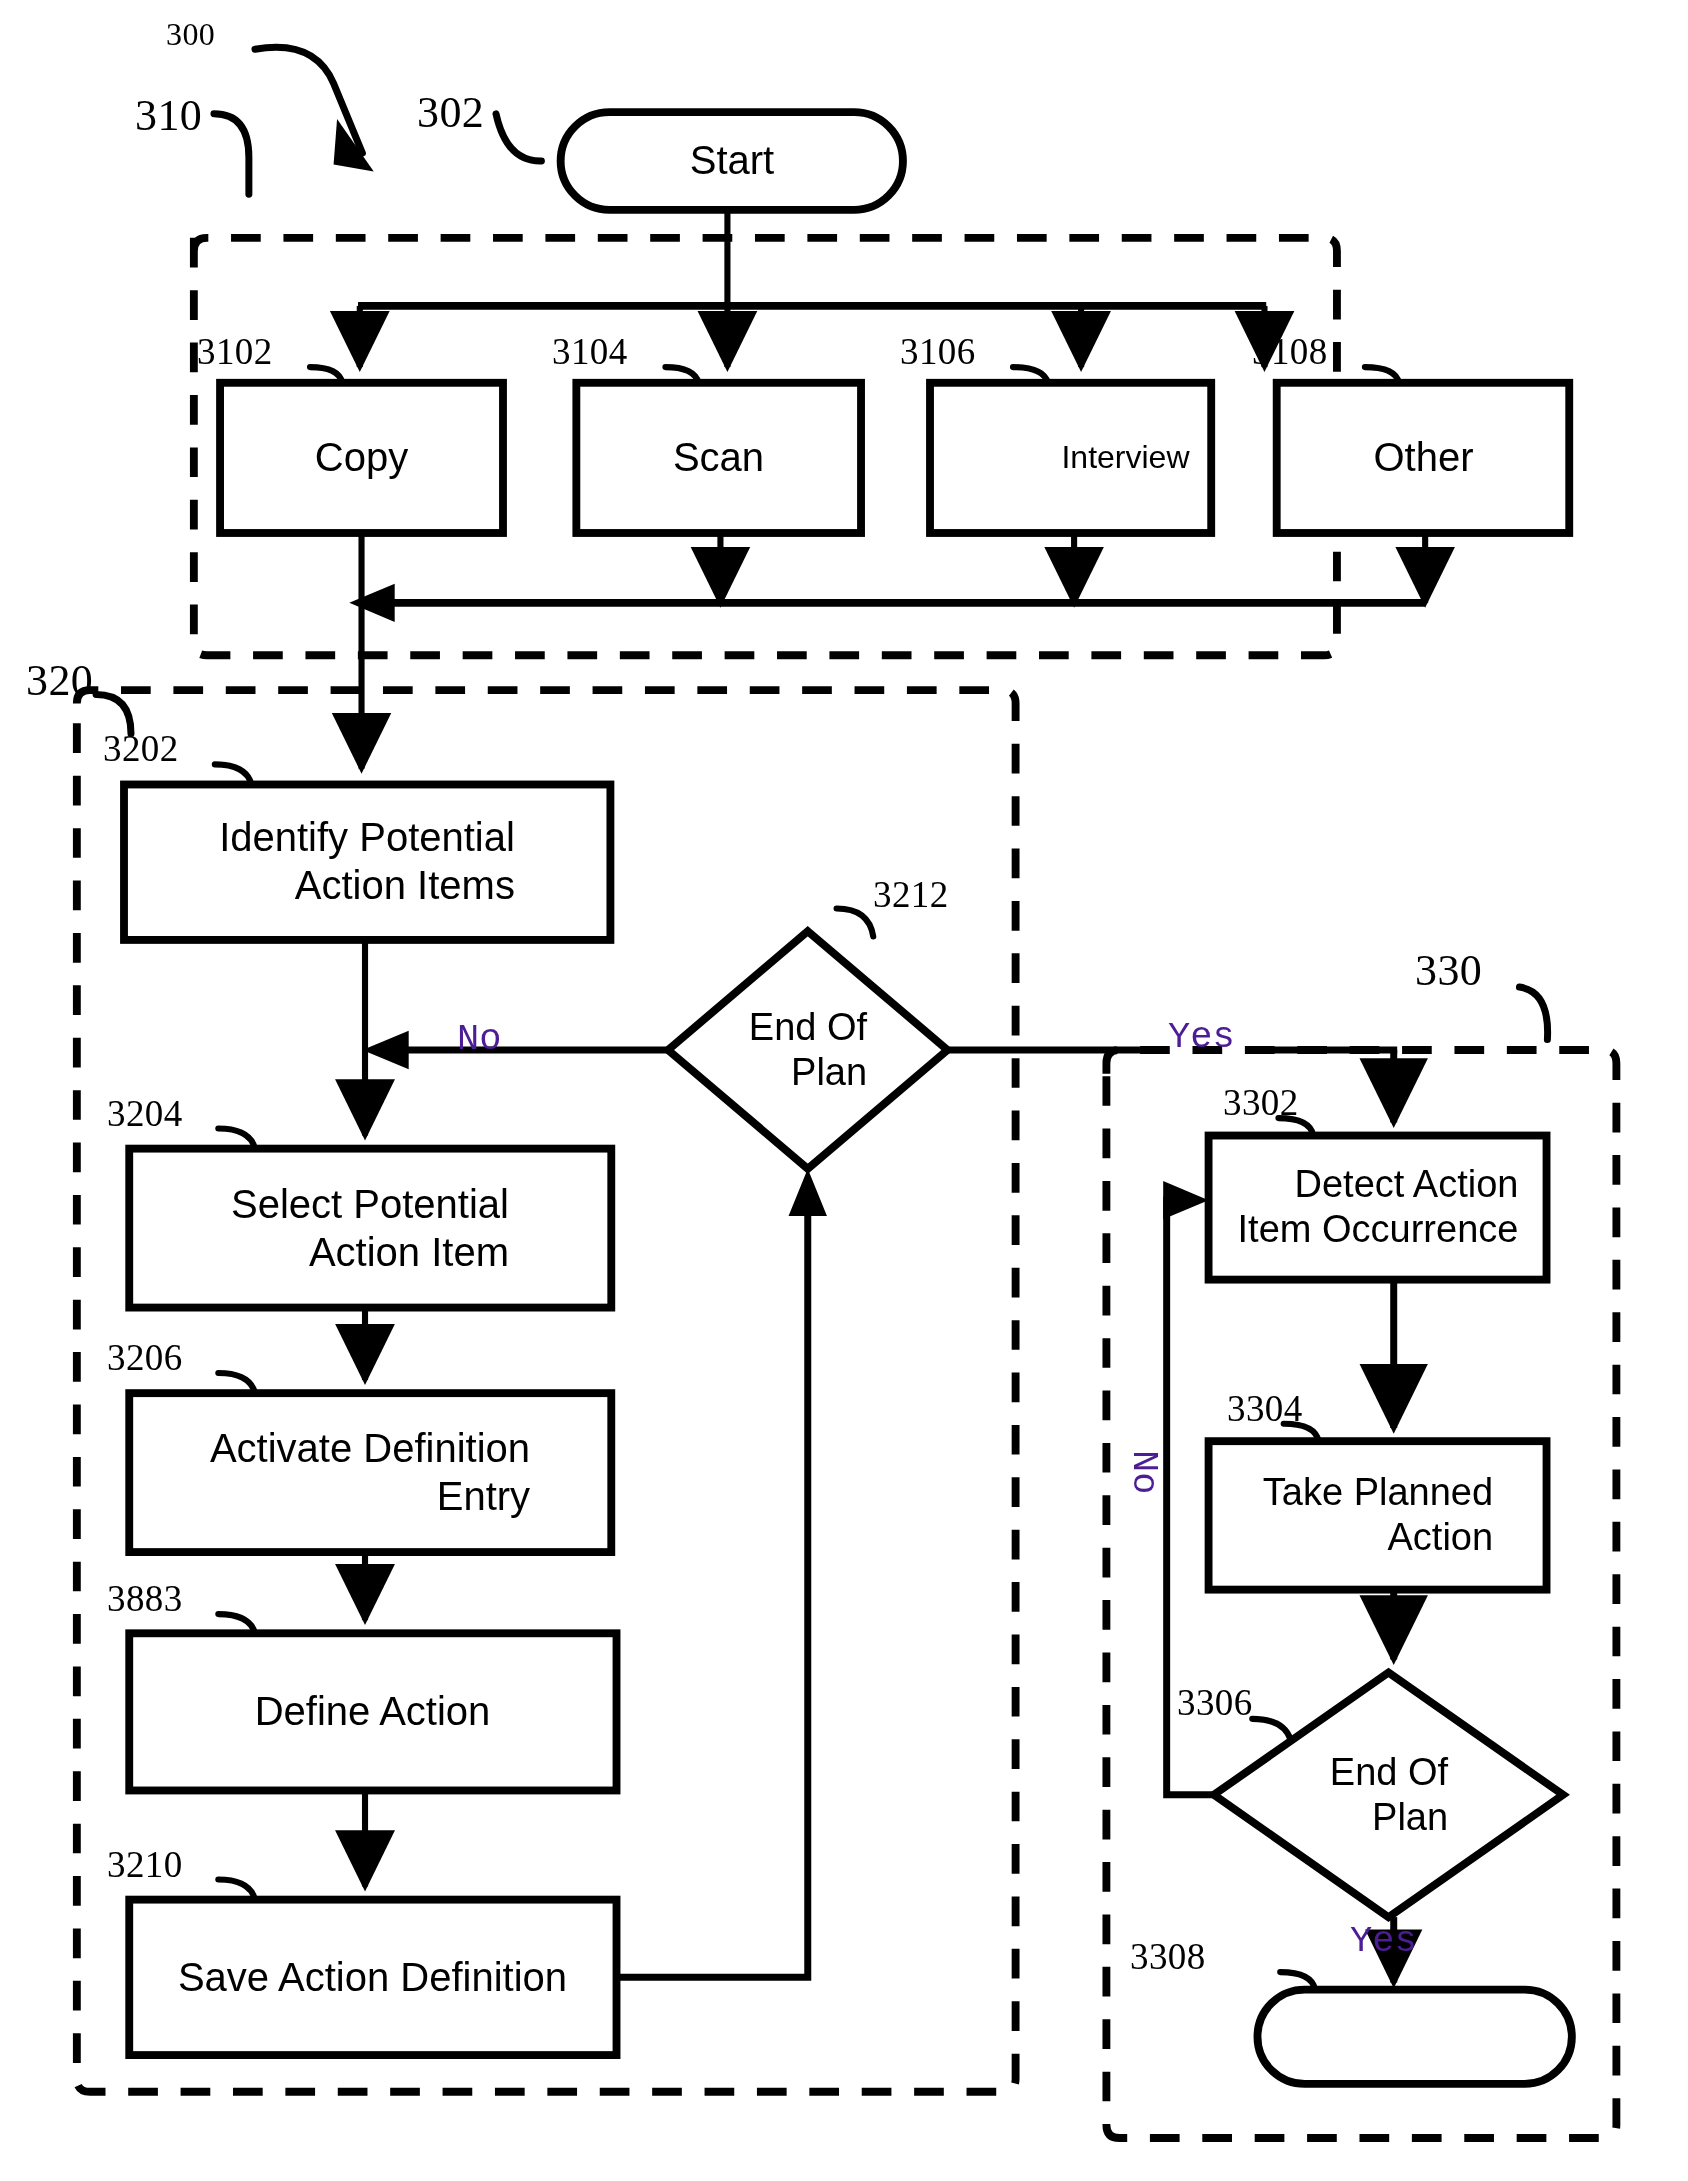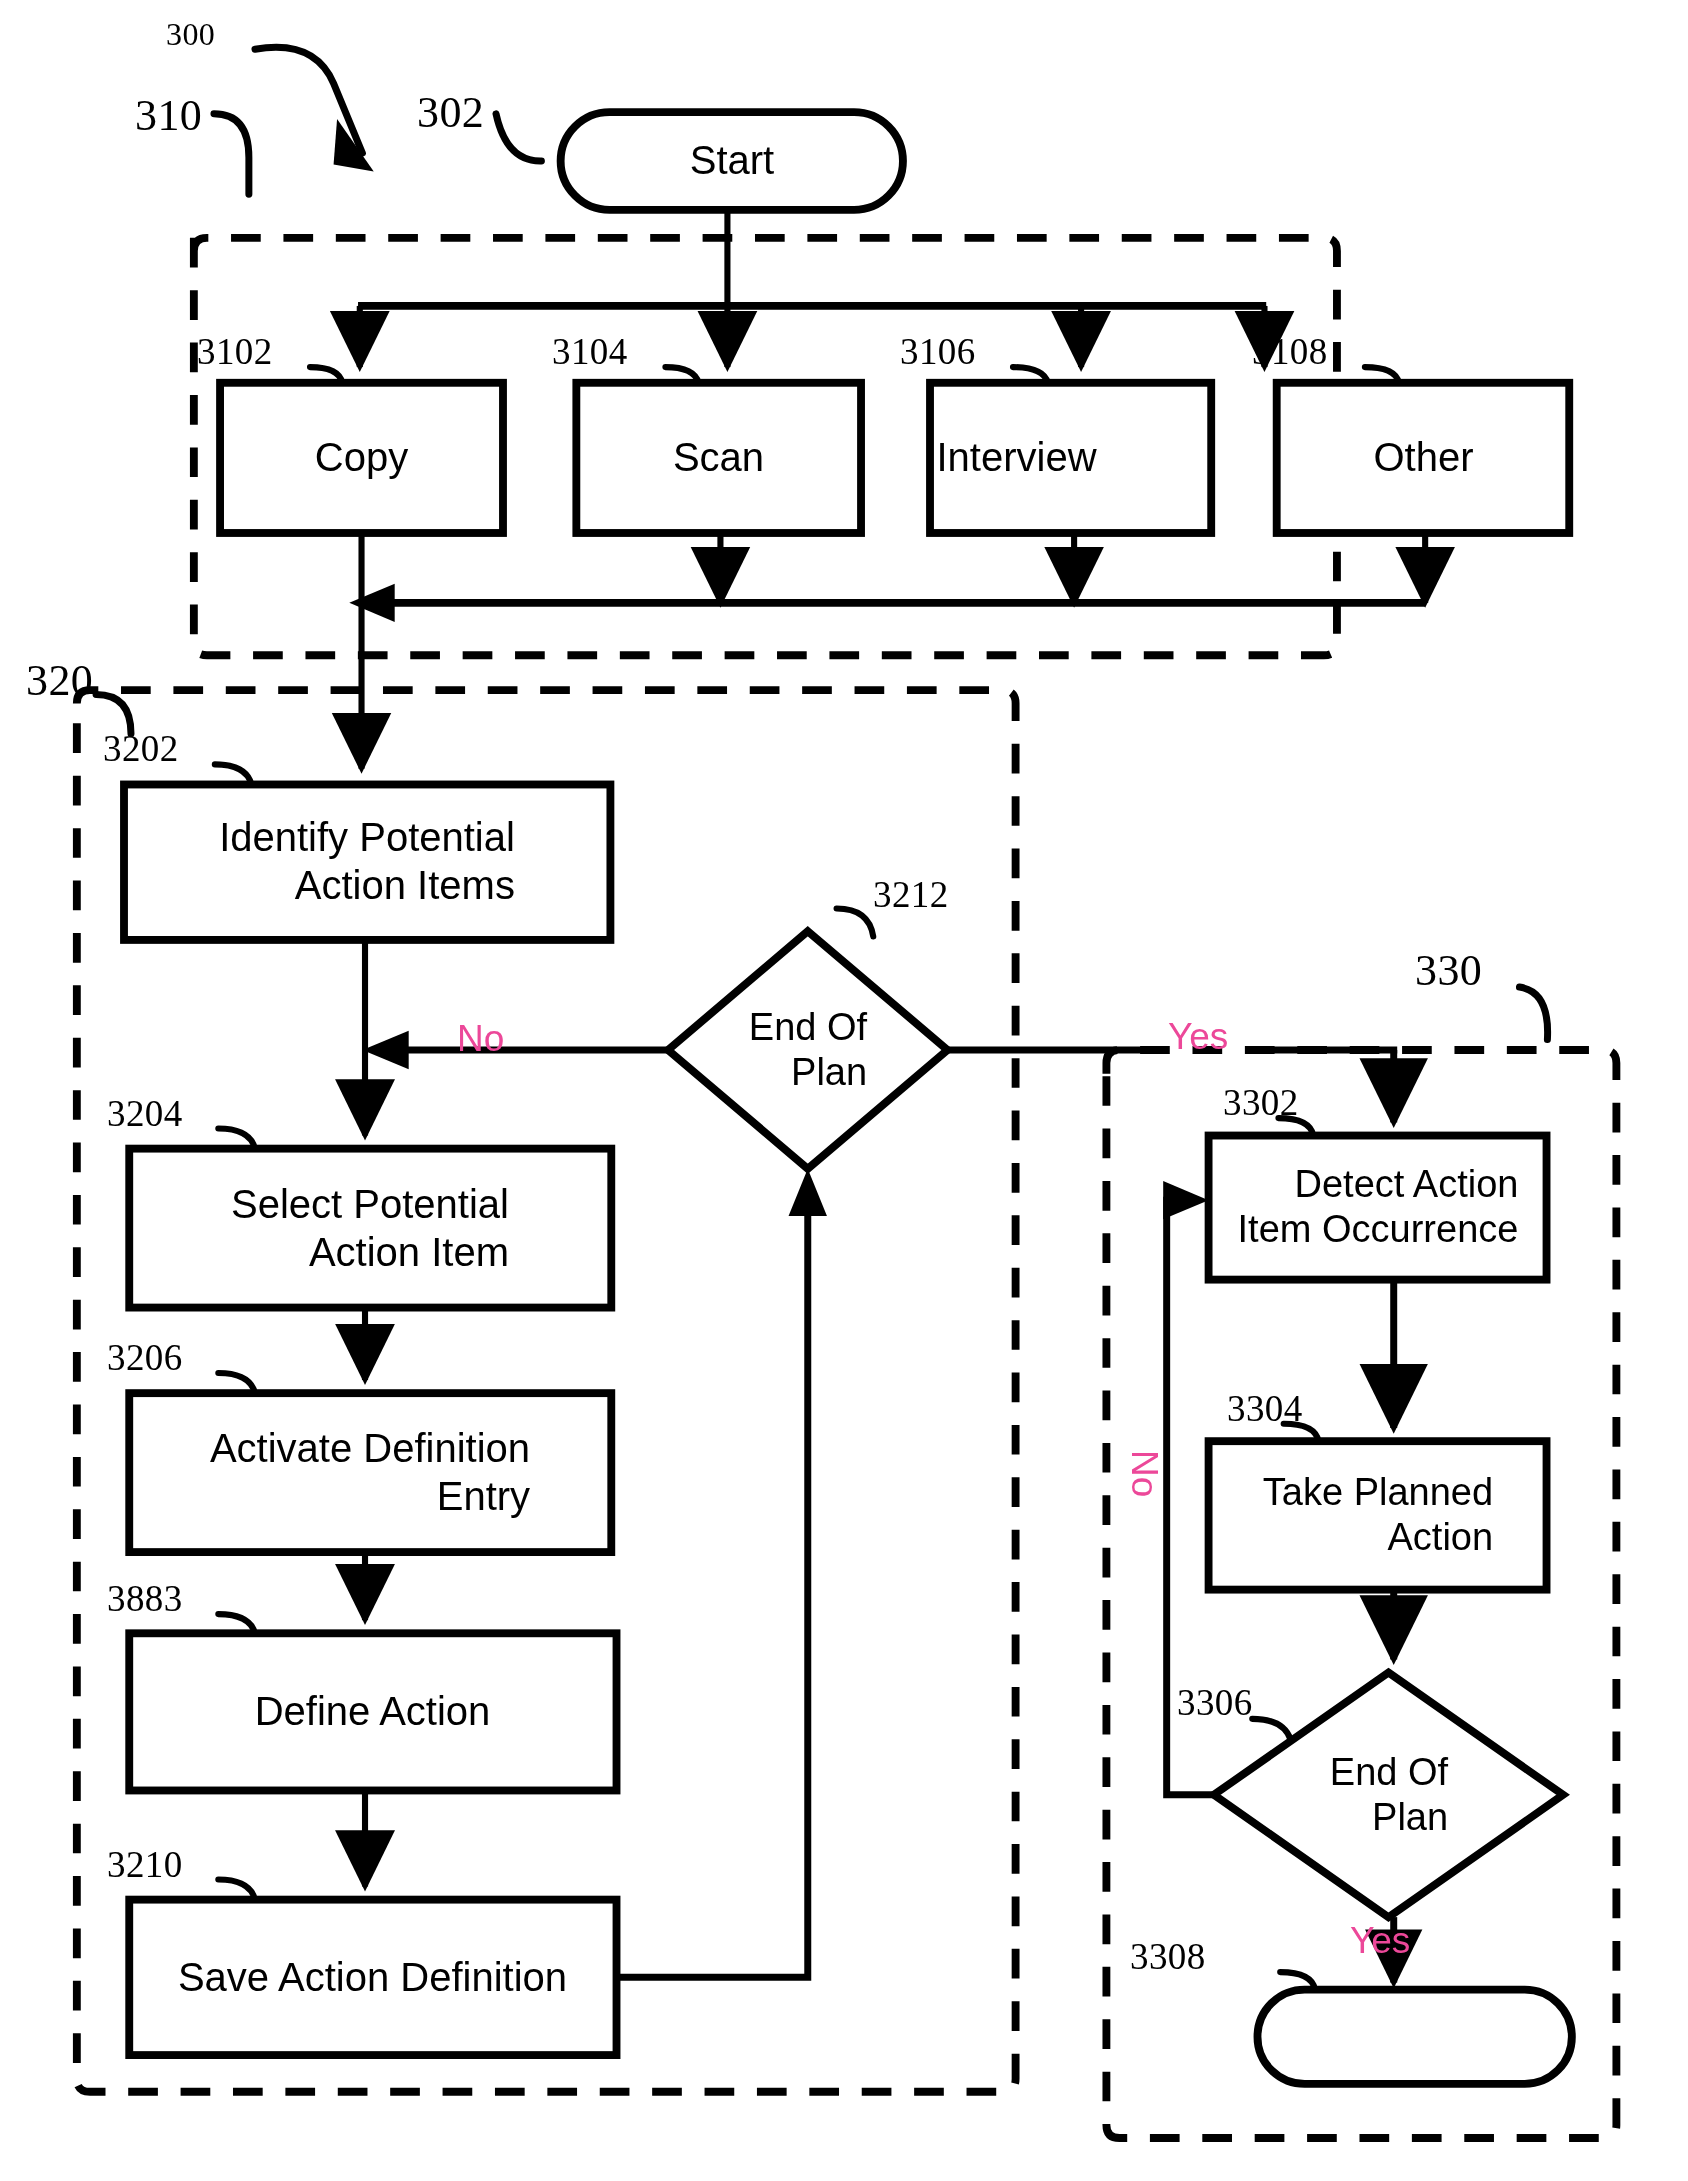--- a/index.html
+++ b/index.html
@@ -38,22 +38,22 @@
   .ref-num {
     position: absolute;
     color: #000000;
     font-family: "Liberation Serif", serif;
     font-size: 37px;
     letter-spacing: 0.4px;
     white-space: nowrap;
   }
   .edge-label {
     position: absolute;
-    color: #ec4899;
-    font-family: Liberation Sans, sans-serif;
+    color: #4c1d95;
+    font-family: Liberation Mono, monospace;
     font-size: 37px;
     white-space: nowrap;
   }
   .edge-label.vertical {
     writing-mode: vertical-rl;
     text-orientation: mixed;
   }
 </style>
 </head>
 <body>
@@ -206,21 +206,21 @@
       <path d="M 1470,1630 Q 1506,1630 1510,1650" fill="none" stroke="#000" stroke-width="7" stroke-linecap="round"></path>
       <path d="M 1434,1968 Q 1470,1968 1478,1992" fill="none" stroke="#000" stroke-width="7" stroke-linecap="round"></path>
       <path d="M 1466,2258 Q 1502,2258 1506,2278" fill="none" stroke="#000" stroke-width="7" stroke-linecap="round"></path>
     </g>
   </svg>
 
   <div class="node-label" style="left:561px; top:112px; width:342px; height:98px; font-size:40px;">Start</div>
 
   <div class="node-label" style="left:220px; top:383px; width:283px; height:150px; font-size:40px;">Copy</div>
   <div class="node-label" style="left:576px; top:383px; width:285px; height:150px; font-size:40px;">Scan</div>
-  <div class="node-label" style="left:876px; top:383px; width:281px; height:150px; font-size:40px;">Interview</div>
+  <div class="node-label" style="left:985px; top:383px; width:281px; height:150px; font-size:32px;">Interview</div>
   <div class="node-label" style="left:1277px; top:383px; width:293px; height:150px; font-size:40px;">Other</div>
 
   <div class="node-label" style="left:124px; top:784px; width:486px; height:155px; font-size:40px;">Identify Potential
 Action Items</div>
   <div class="node-label" style="left:129px; top:1149px; width:482px; height:159px; font-size:40px;">Select Potential
 Action Item</div>
   <div class="node-label" style="left:129px; top:1393px; width:482px; height:159px; font-size:40px;">Activate Definition
 Entry</div>
   <div class="node-label" style="left:129px; top:1633px; width:487px; height:157px; font-size:40px;">Define Action</div>
   <div class="node-label" style="left:129px; top:1900px; width:487px; height:155px; font-size:40px;">Save Action Definition</div>

